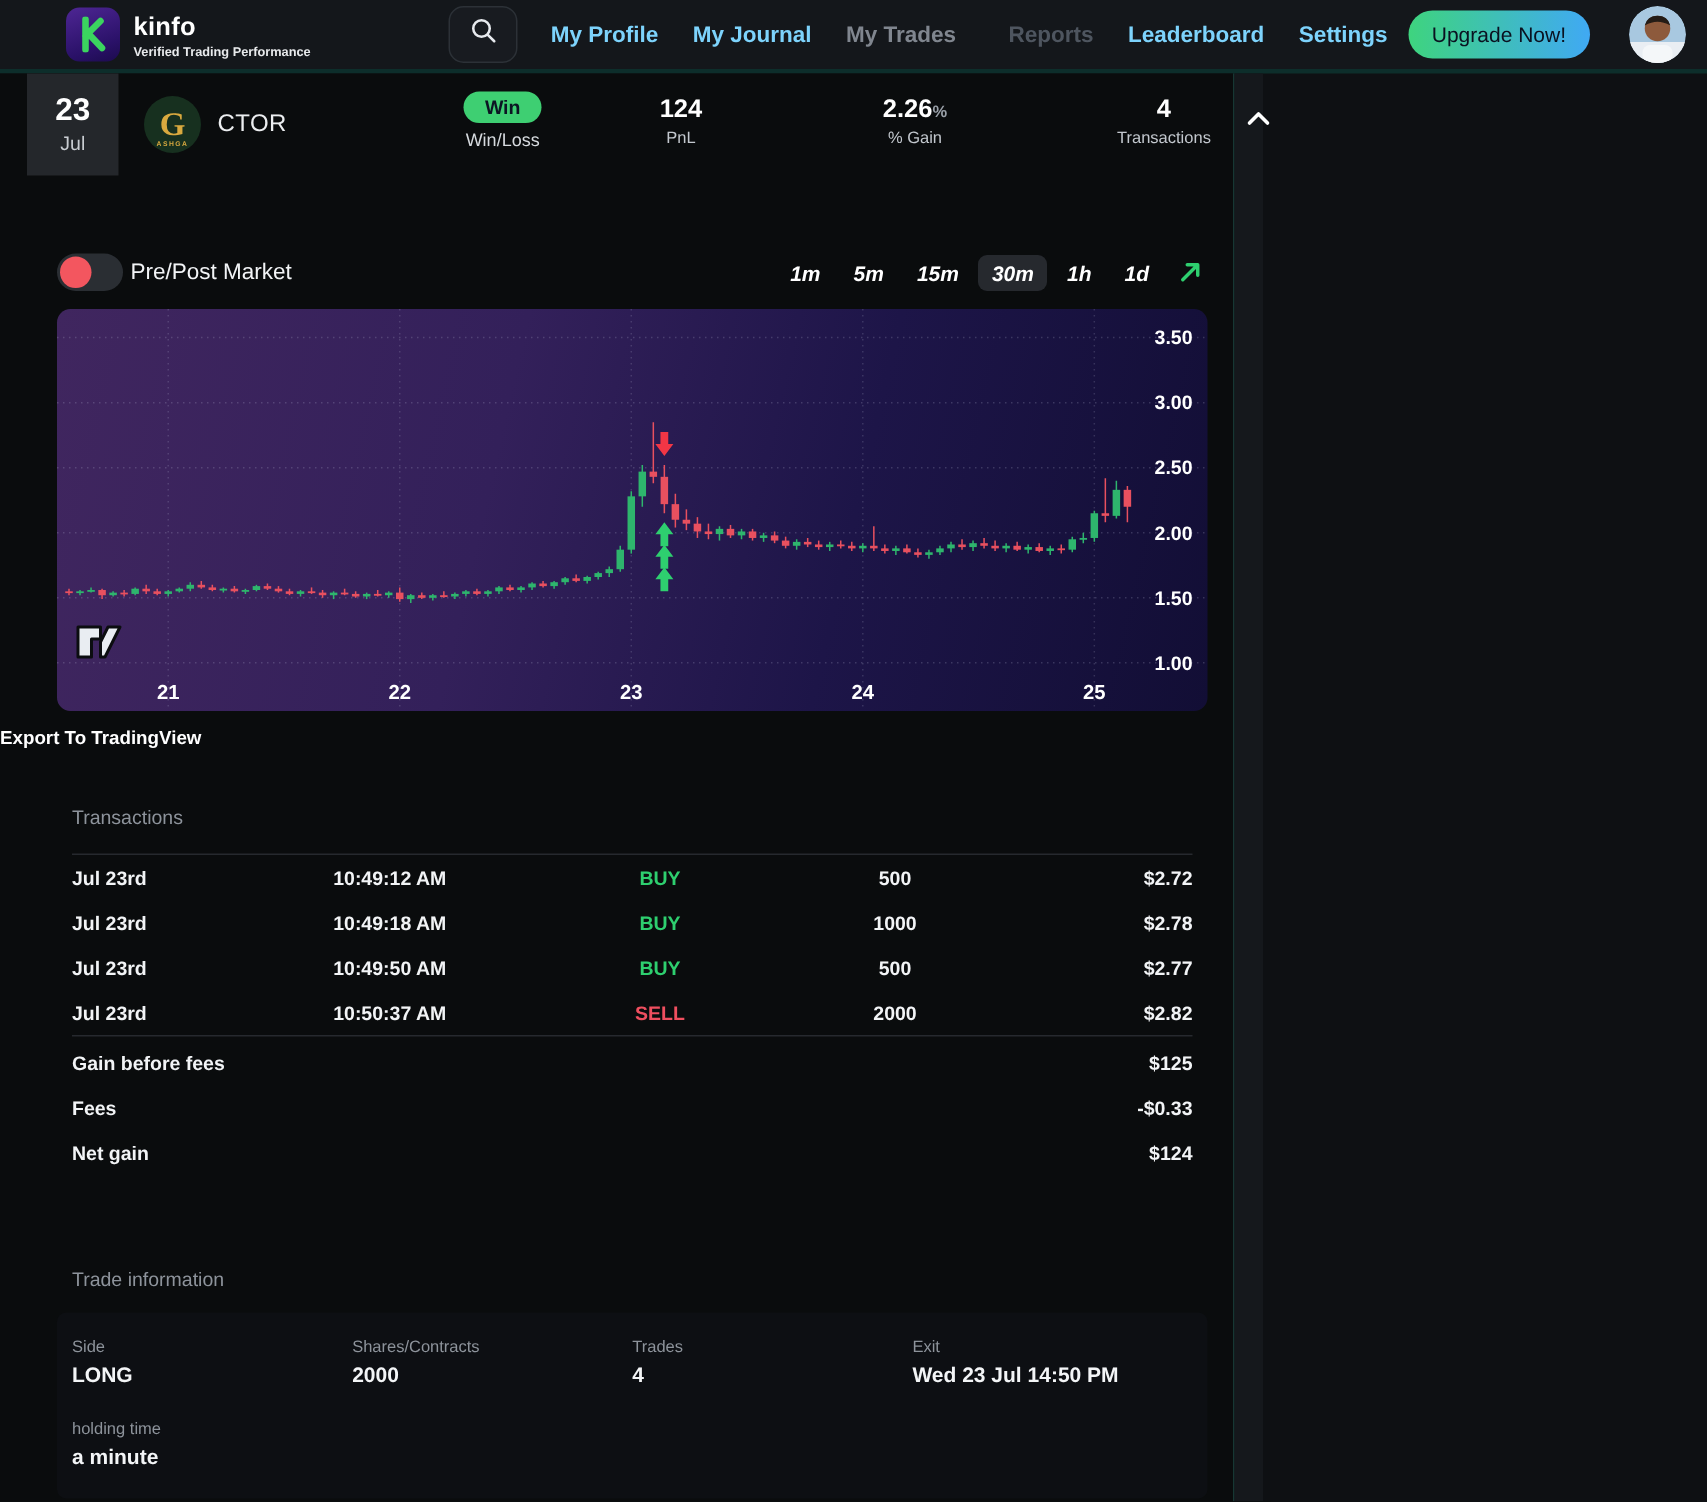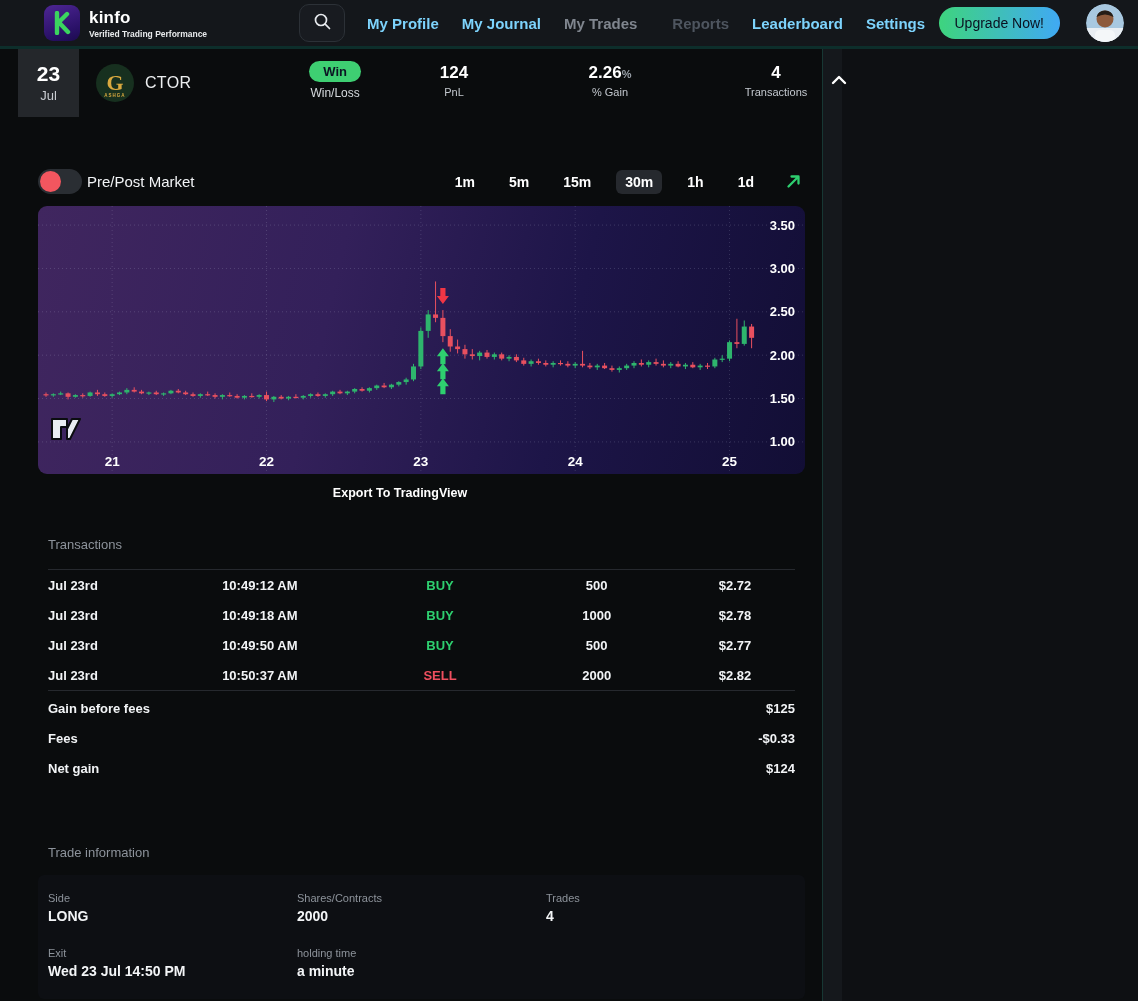--- a/index.html
+++ b/index.html
@@ -51,50 +51,50 @@
   .stat-suffix { color:#9aa1a9; font-size:11px; font-weight:600; }
   .stat-label { color:#c3c8ce; font-size:11px; margin-top:3px; }
   .stat.s1 { width:90px; } .stat.s2 { width:90px; margin-left:66px; } .stat.s3 { width:110px; margin-left:66px; }
   .collapse-btn { margin-left:auto; margin-right:14px; margin-top:22px; cursor:pointer; }
 
   
   .controls { display:flex; align-items:center; margin:52px 20px 0 38px; }
   .toggle { width:44px; height:25px; border-radius:13px; background:#2a2e33; position:relative; cursor:pointer; flex:none; }
   .toggle-knob { position:absolute; top:2px; left:2px; width:21px; height:21px; border-radius:50%; background:#f3565f; }
   .toggle-label { color:#f2f4f6; font-size:15px; font-weight:400; margin-left:5px; }
-  .timeframes { margin-left:auto; display:flex; align-items:center; gap:16px; }
+  .timeframes { margin-left:auto; display:flex; align-items:center; gap:4px;font-style:italic; }
   .tf-btn { color:#fff; font-size:14px; font-weight:700; padding:4px 9px; border-radius:6px; cursor:pointer; }
   .tf-btn.active { background:#26292e; }
   .expand-btn { margin-left:6px; cursor:pointer; display:flex; align-items:center; }
 
   
   .chart-card { position:relative; margin:12px 17px 0 38px; width:767px; height:268px; border-radius:9px; overflow:hidden;
                 background:linear-gradient(103deg,#40265f 0%,#33205a 38%,#1d1548 68%,#120e35 100%); }
   .chart-card svg.plot { position:absolute; inset:0; }
   .tv-logo { position:absolute; left:12px; bottom:28px; }
-  .export-row { text-align:center; margin:9px 22px 0 0; }
+  .export-row { text-align:left; margin:9px 22px 0 0; }
   .export-link { color:#fff; font-size:12.5px; font-weight:700; cursor:pointer; }
 
   
   .section-title { color:#8d939b; font-size:13px; margin-left:48px; }
   .tx-section-title { margin-top:36px; }
   .tx-table { margin:17px 27px 0 48px; border-top:1px solid #26292e; }
   .tx-row { display:grid; grid-template-columns:110px 1.3fr 1fr 1fr 120px; align-items:center; height:30px;
             color:#f2f4f6; font-size:13px; font-weight:600; }
   .tx-row .c2,.tx-row .c3,.tx-row .c4 { text-align:center; }
-  .tx-row .c5 { text-align:center; }
+  .tx-row .c5 { text-align:right; }
   .tx-side.buy { color:#2ecf6f; } .tx-side.sell { color:#ef4f5f; }
   .tx-summary { margin:0 27px 0 48px; border-top:1px solid #26292e; padding-top:2px; }
   .sum-row { display:flex; justify-content:space-between; align-items:center; height:30px;
              color:#f2f4f6; font-size:13px; font-weight:700; }
 
   
   .ti-title { margin-top:62px; }
   .ti-card { margin:15px 17px 0 38px; background:#0d0f13; border-radius:6px; padding:17px 10px 20px 10px;
-             display:grid; grid-template-columns:1fr 1fr 1fr; row-gap:23px; }
+             display:grid; grid-template-columns:1fr 1fr 1fr 1fr; row-gap:23px; }
   .ti-label { color:#8d939b; font-size:11px; }
   .ti-value { color:#f3f5f7; font-size:14px; font-weight:700; margin-top:4px; }
 </style>
 </head>
 <body>
 
 <div class="page">
 
   <div class="nav">
     <div class="brand">

